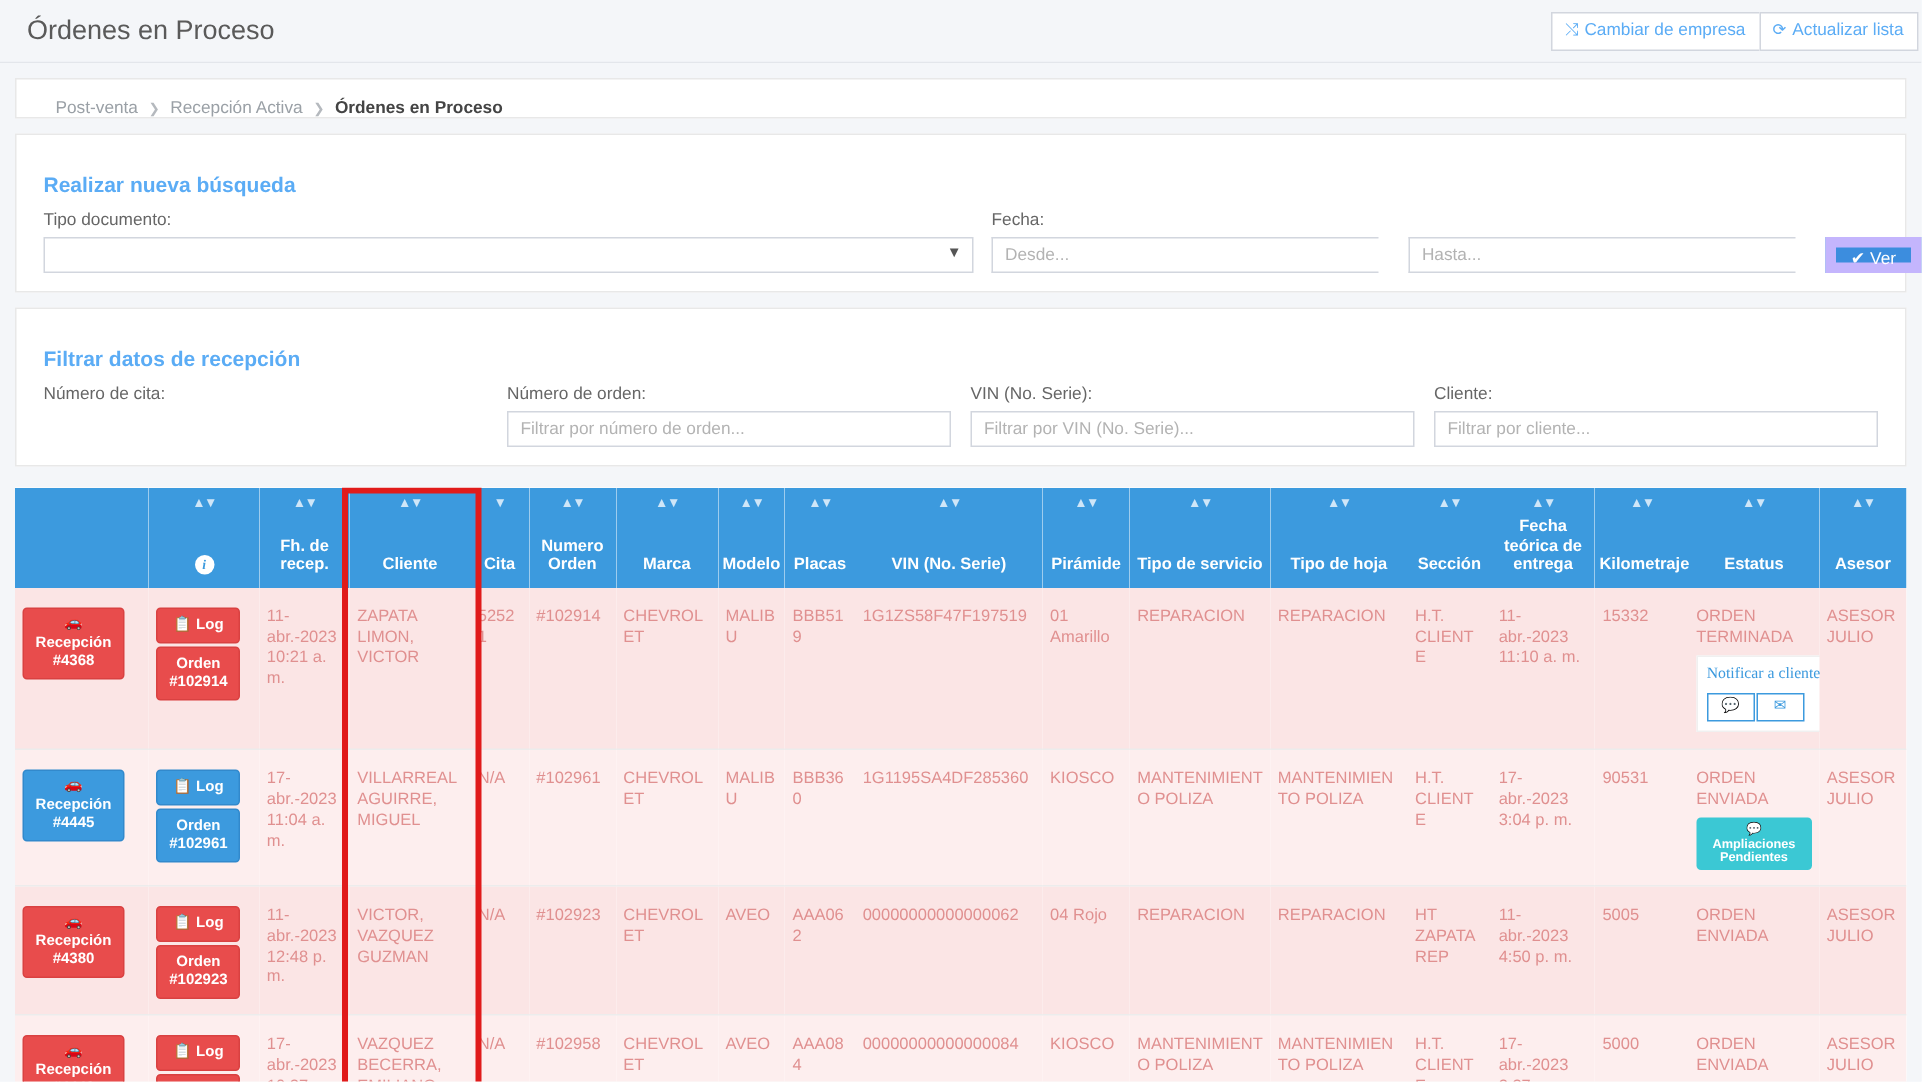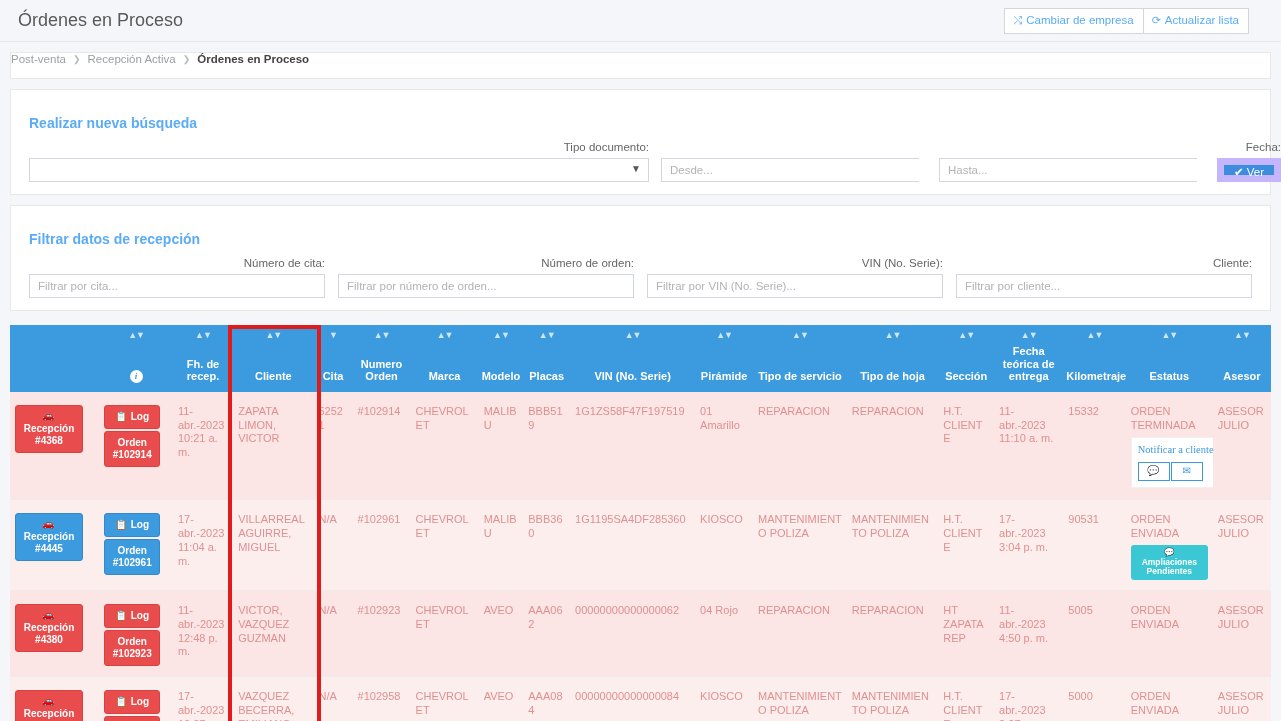--- a/index.html
+++ b/index.html
@@ -22,21 +22,21 @@
   }
   .page-title {
     font-size: 18px;
     color: #5a5a5a;
     font-weight: 400;
     line-height: 41px;
     margin: 0;
   }
   .header-actions {
     position: absolute;
-    right: 32px;
+    right: 2px;
     top: 8px;
     display: flex;
   }
   .btn-outline {
     background: #ffffff;
     border: 1px solid #d2d6de;
     color: #5bacf5;
     font-size: 11.5px;
     padding: 4px 9px 5px 8px;
     line-height: 1.3;
@@ -53,22 +53,22 @@
     margin: 0;
   }
 
   
   .breadcrumb-wrap {
     background: #ffffff;
     margin: 10px 10px 0 10px;
     border: 1px solid #e8e8e8;
     height: 27px;
     display: flex;
-    align-items: flex-start;
-    padding-left: 0;
+    align-items: flex-end;
+    padding-left: 26px;
   }
   .breadcrumb { font-size: 11.5px; color: #9aa0a6; display: flex; align-items: center; }
   .breadcrumb a { color: #9aa0a6; text-decoration: none; cursor: pointer; }
   .breadcrumb .sep { margin: 0 7px; color: #b5b9be; font-size: 9px; }
   .breadcrumb .current { color: #444; font-weight: bold; }
 
   
   .panel {
     background: #ffffff;
     margin: 10px 10px 0 10px;
@@ -76,21 +76,21 @@
     padding: 25px 8px 12px 8px;
   }
   .panel-title {
     color: #5bacf5;
     font-size: 14px;
     font-weight: bold;
     margin: 0 0 10px 10px;
   }
   .form-row { display: flex; padding: 0 10px; }
   .form-group { display: flex; flex-direction: column; }
-  .form-label { font-size: 11.5px; color: #666; margin-bottom: 5px; text-align: right; }
+  .form-label { font-size: 11.5px; color: #666; margin-bottom: 5px; }
   .form-control {
     height: 24px;
     border: 1px solid #d2d6de;
     background: #fff;
     font-size: 11.5px;
     color: #555;
     padding: 2px 8px;
     font-family: "Liberation Sans", sans-serif;
     outline: none;
   }
@@ -284,21 +284,20 @@
       </div>
     </div>
   </div>
 </div>
 
 <div class="panel">
   <div class="panel-title">Filtrar datos de recepción</div>
   <div class="form-row">
     <div class="form-group" style="width:313px;">
       <label class="form-label">Número de cita:</label>
-      <input class="form-control" placeholder="Filtrar por cita..." style="">
     </div>
     <div class="form-group" style="width:313px; margin-left:13px;">
       <label class="form-label">Número de orden:</label>
       <input class="form-control" placeholder="Filtrar por número de orden..." style="">
     </div>
     <div class="form-group" style="width:313px; margin-left:13px;">
       <label class="form-label">VIN (No. Serie):</label>
       <input class="form-control" placeholder="Filtrar por VIN (No. Serie)..." style="">
     </div>
     <div class="form-group" style="width:313px; margin-left:13px;">

